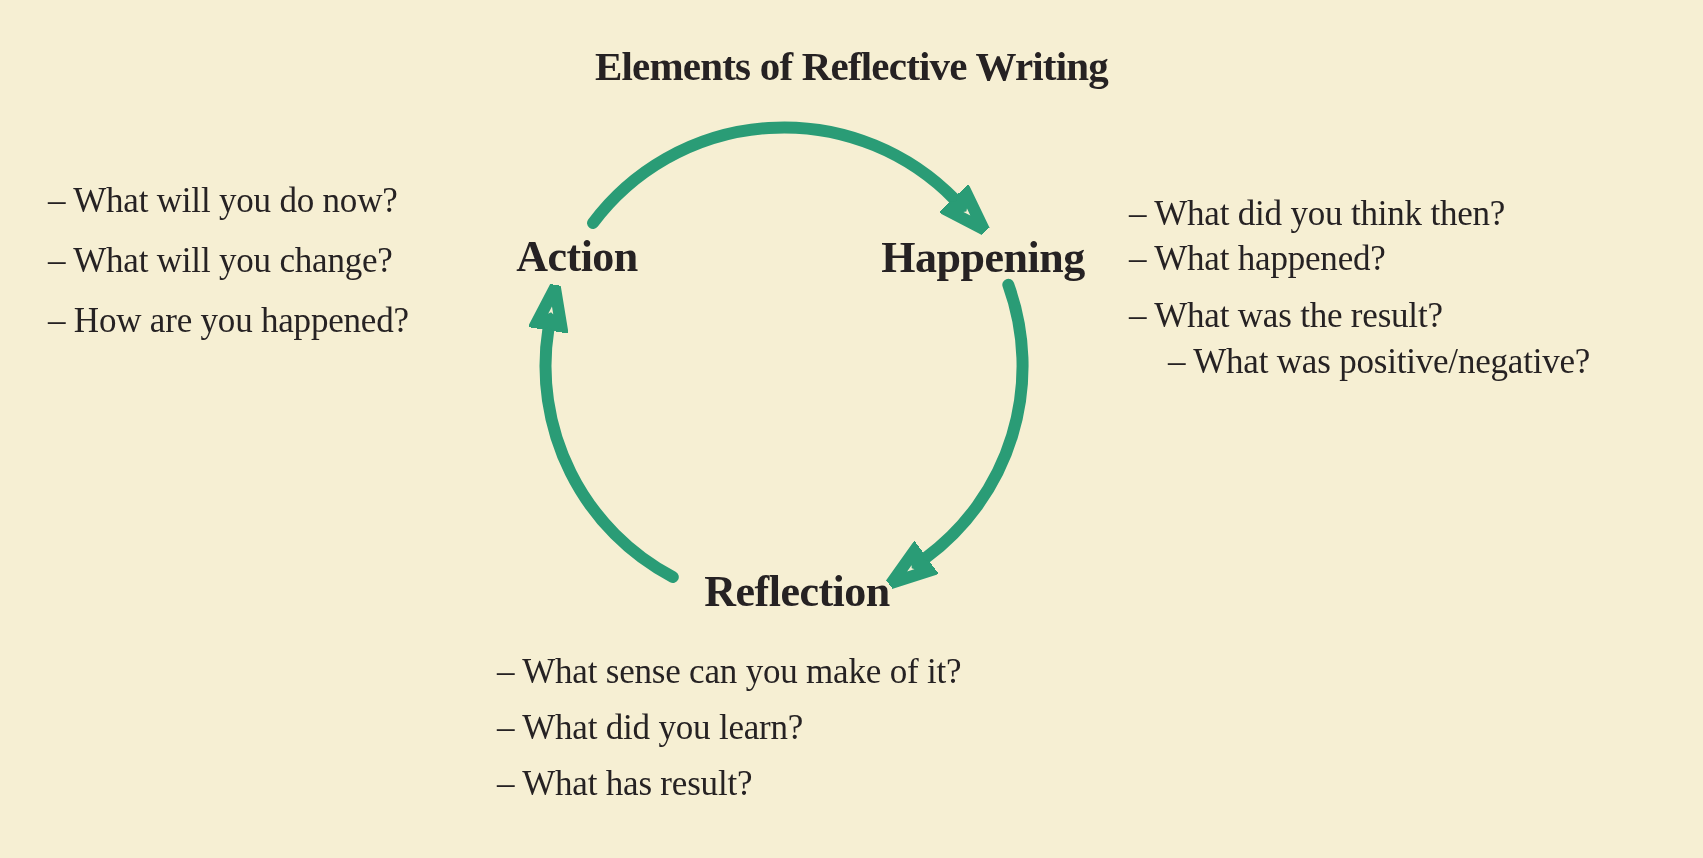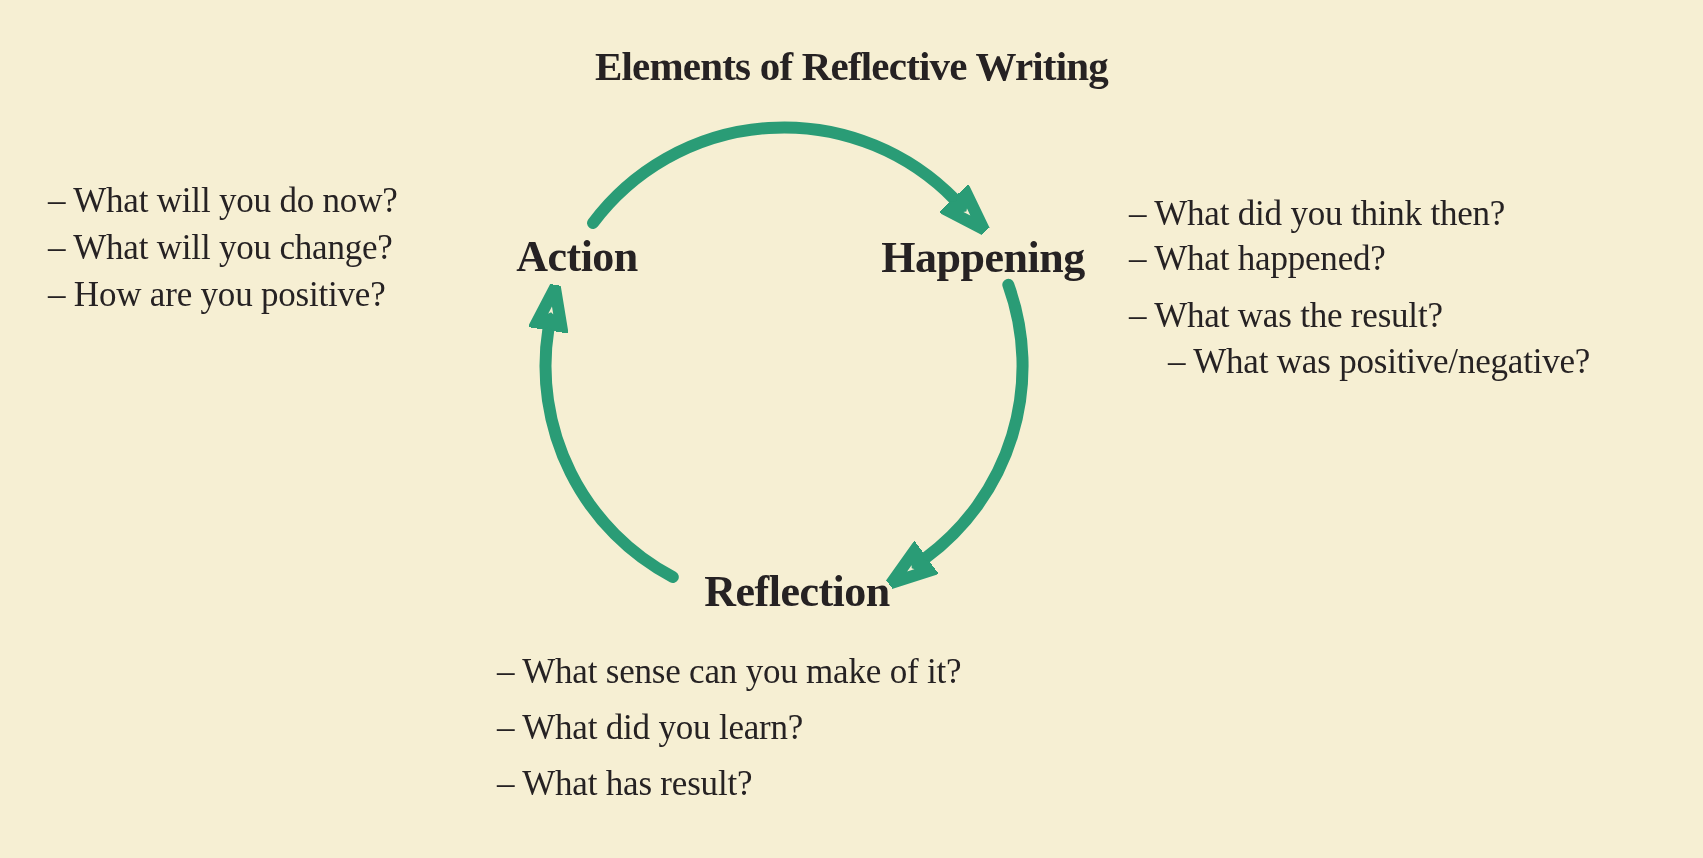--- a/index.html
+++ b/index.html
@@ -50,21 +50,21 @@
   .qlist{
     position:absolute;
     font-size:35px;
     letter-spacing:-0.2px;
     color:var(--text);
   }
   .qlist .li{
     line-height:45px;
     white-space:nowrap;
   }
-  .list-action .li + .li{margin-top:2px;}
+  .list-action .li + .li{margin-top:15px;}
   .list-reflection .li + .li{margin-top:11px;}
   .list-happening .li.gap-a{margin-top:10px;}
   .list-happening .li.gap-b{margin-top:12px;}
   .list-happening .li.gap-none{margin-top:1px;margin-left:39px;}
 </style>
 </head>
 <body>
 
 <div class="canvas">
 
@@ -81,21 +81,21 @@
     <path d="M 672.8,577 A 238.5,238.5 0 0 1 548.5,328.3" marker-end="url(#arrowhead)"></path>
   </svg>
 
   <div class="node" style="left:577px;top:256px">Action</div>
   <div class="node" style="left:983px;top:257px">Happening</div>
   <div class="node" style="left:797px;top:591px">Reflection</div>
 
   <div class="qlist list-action" style="left:48px;top:178px">
     <div class="li">– What will you do now?</div>
     <div class="li">– What will you change?</div>
-    <div class="li">– How are you positive?</div>
+    <div class="li">– How are you happened?</div>
   </div>
 
   <div class="qlist list-happening" style="left:1129px;top:181px">
     <div class="li gap-a">– What did you think then?</div>
     <div class="li">– What happened?</div>
     <div class="li gap-b">– What was the result?</div>
     <div class="li gap-none">– What was positive/negative?</div>
   </div>
 
   <div class="qlist list-reflection" style="left:497px;top:649px">

